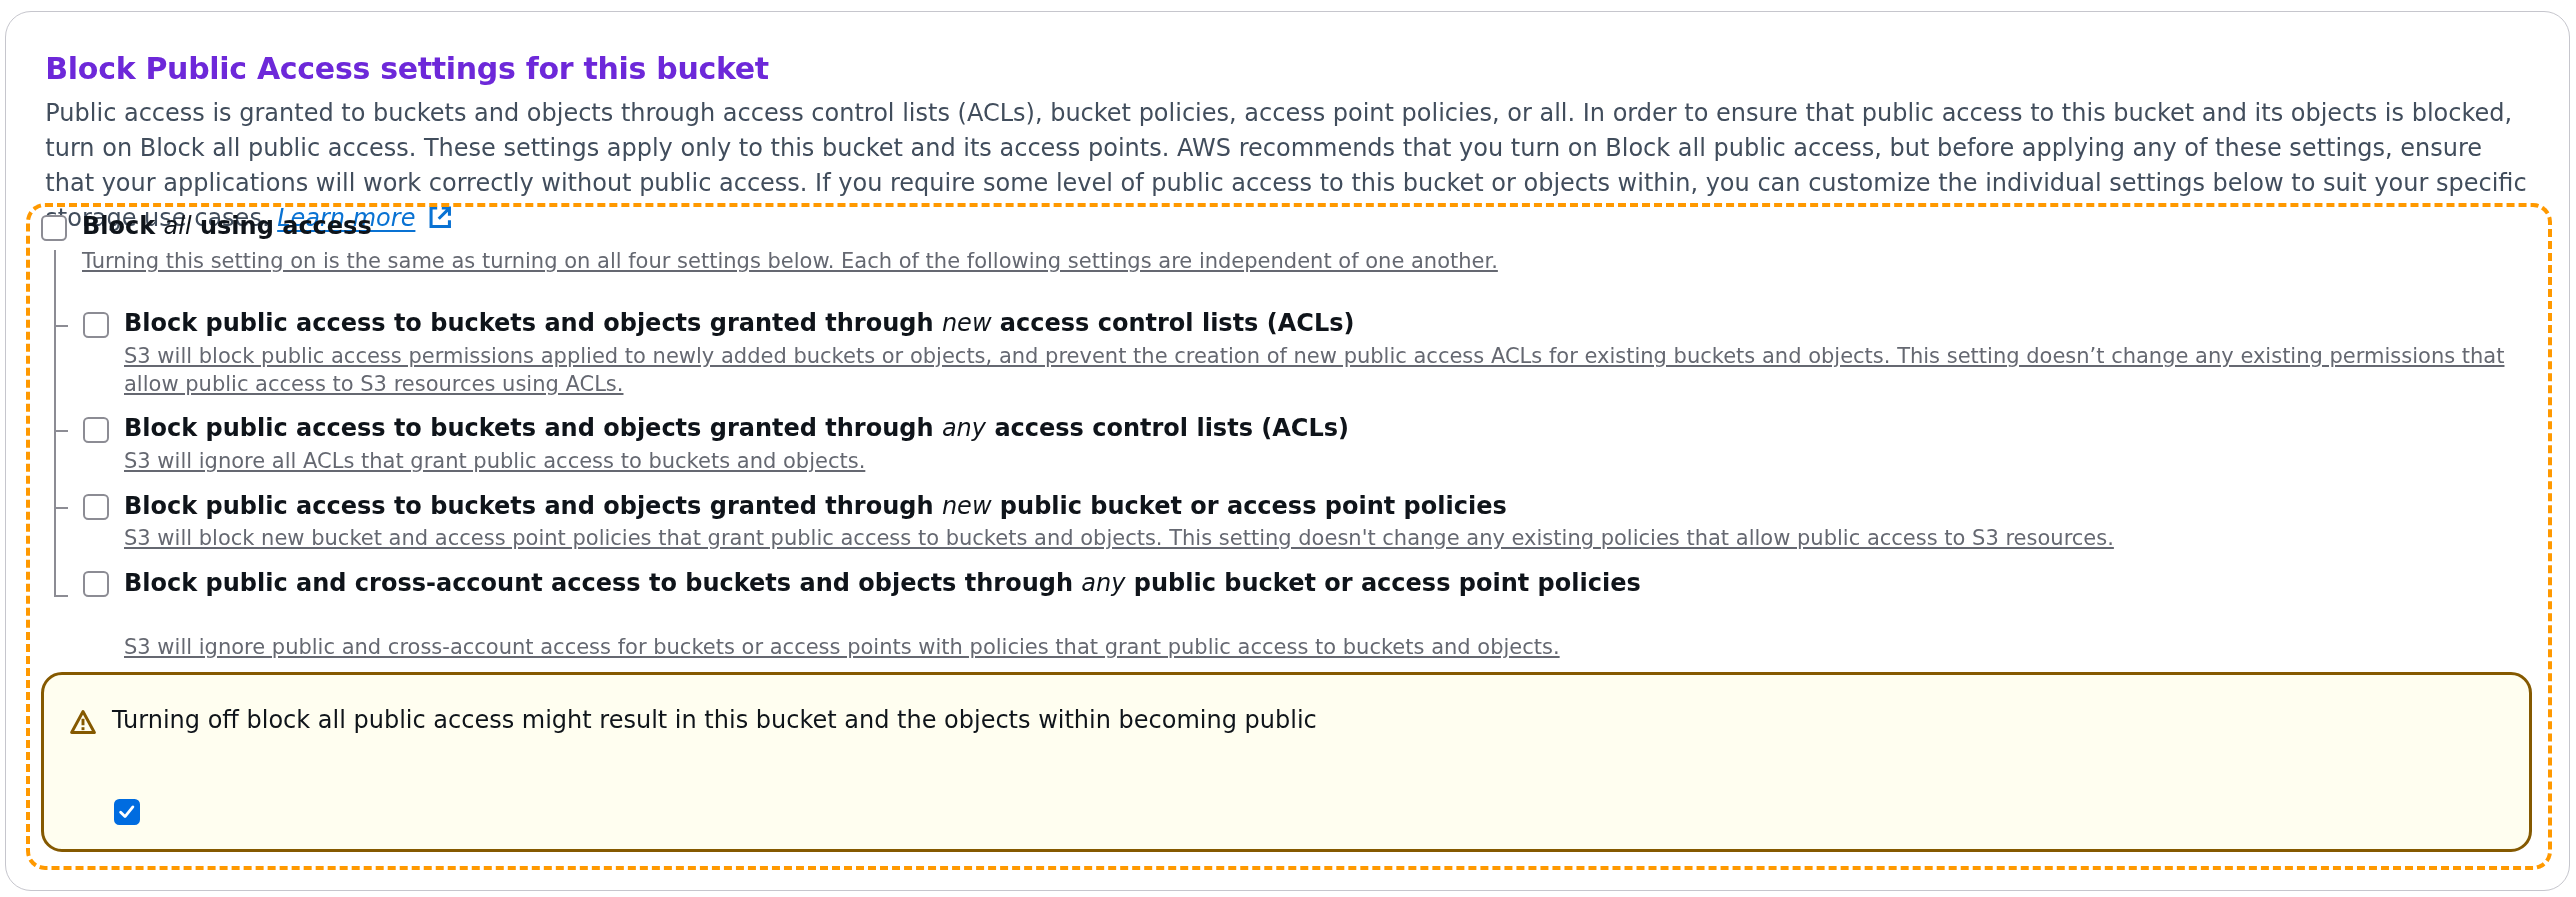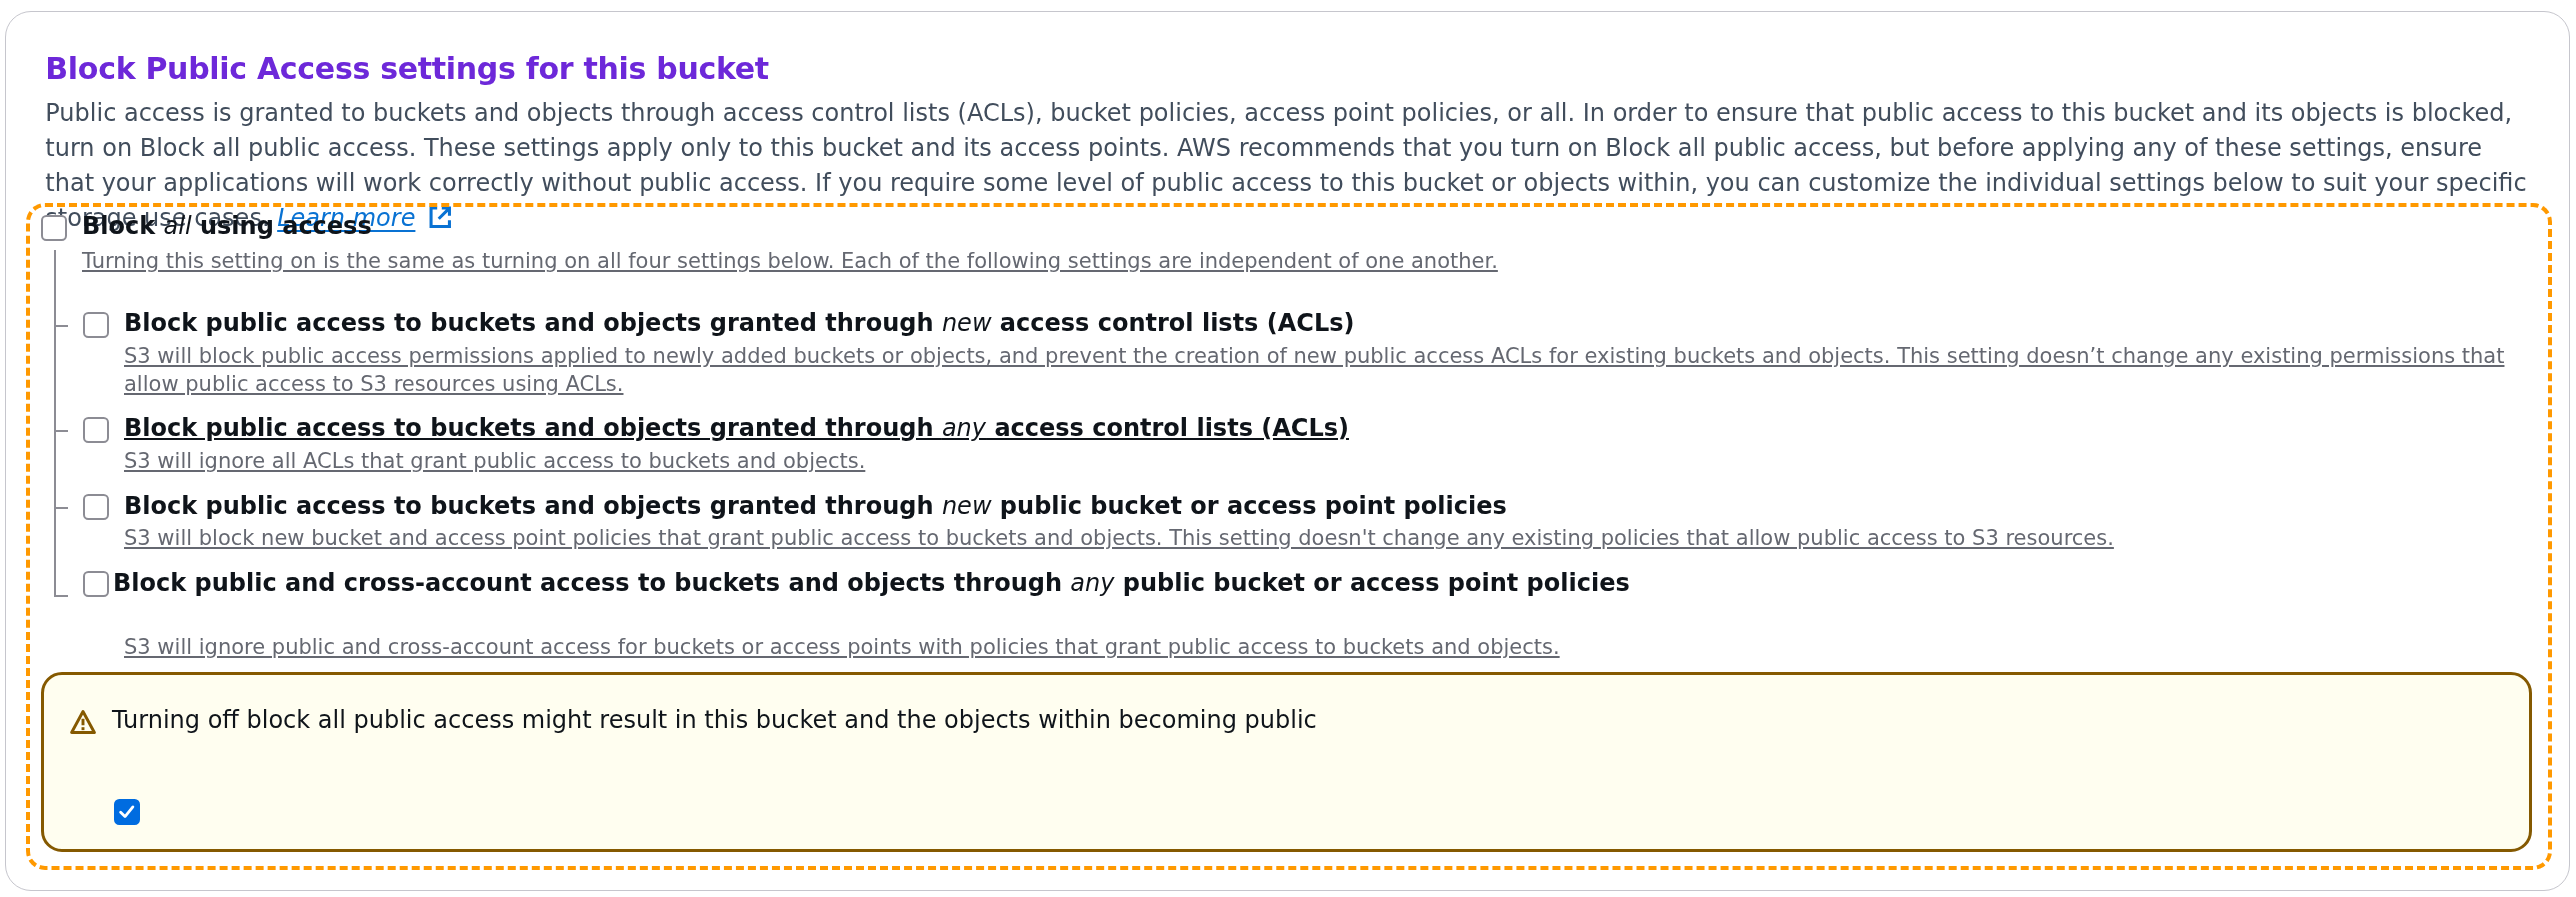--- a/index.html
+++ b/index.html
@@ -77,31 +77,31 @@
 
 <div class="tree-v"></div>
 
 <div class="tree-h" style="top:325px;"></div>
 <div class="cb" style="left:83px; top:312px;"></div>
 <div class="label-main" style="left:124px; top:309px;"><span>Block public access to buckets and objects granted through </span><i>new</i><span> access control lists (ACLs)</span></div>
 <div class="sub" style="left:124px; top:342px; width:2418px;">S3 will block public access permissions applied to newly added buckets or objects, and prevent the creation of new public access ACLs for existing buckets and objects. This setting doesn’t change any existing permissions that allow public access to S3 resources using ACLs.</div>
 
 <div class="tree-h" style="top:430px;"></div>
 <div class="cb" style="left:83px; top:417px;"></div>
-<div class="label-main" style="left:124px; top:414px;text-decoration:underline;"><span>Block public access to buckets and objects granted through </span><i>any</i><span> access control lists (ACLs)</span></div>
+<div class="label-main" style="left:124px; top:414px;"><span>Block public access to buckets and objects granted through </span><i>any</i><span> access control lists (ACLs)</span></div>
 <div class="sub" style="left:124px; top:447px; white-space:nowrap;">S3 will ignore all ACLs that grant public access to buckets and objects.</div>
 
 <div class="tree-h" style="top:507px;"></div>
 <div class="cb" style="left:83px; top:494px;"></div>
 <div class="label-main" style="left:124px; top:492px;"><span>Block public access to buckets and objects granted through </span><i>new</i><span> public bucket or access point policies</span></div>
 <div class="sub" style="left:124px; top:524px; white-space:nowrap;">S3 will block new bucket and access point policies that grant public access to buckets and objects. This setting doesn't change any existing policies that allow public access to S3 resources.</div>
 
 <div class="tree-h" style="top:595px;"></div>
 <div class="cb" style="left:83px; top:571px;"></div>
-<div class="label-main" style="left:113px; top:569px;text-align:right;"><span>Block public and cross-account access to buckets and objects through </span><i>any</i><span> public bucket or access point policies</span></div>
+<div class="label-main" style="left:124px; top:569px;text-align:right;"><span>Block public and cross-account access to buckets and objects through </span><i>any</i><span> public bucket or access point policies</span></div>
 <div class="sub" style="left:124px; top:633px; white-space:nowrap;">S3 will ignore public and cross-account access for buckets or access points with policies that grant public access to buckets and objects.</div>
 
 <div class="warn">
   <svg class="warn-icon" viewBox="0 0 16 16">
     <path d="M8 1.5L15 14.5H1Z" fill="none" stroke="#855900" stroke-width="1.8" stroke-linejoin="round"></path>
     <rect x="7.1" y="6" width="1.8" height="4" fill="#855900"></rect>
     <rect x="7.1" y="11.2" width="1.8" height="1.8" fill="#855900"></rect>
   </svg>
   <div class="warn-title">Turning off block all public access might result in this bucket and the objects within becoming public</div>
   <div class="cb checked" style="left:70px; top:124px;">

